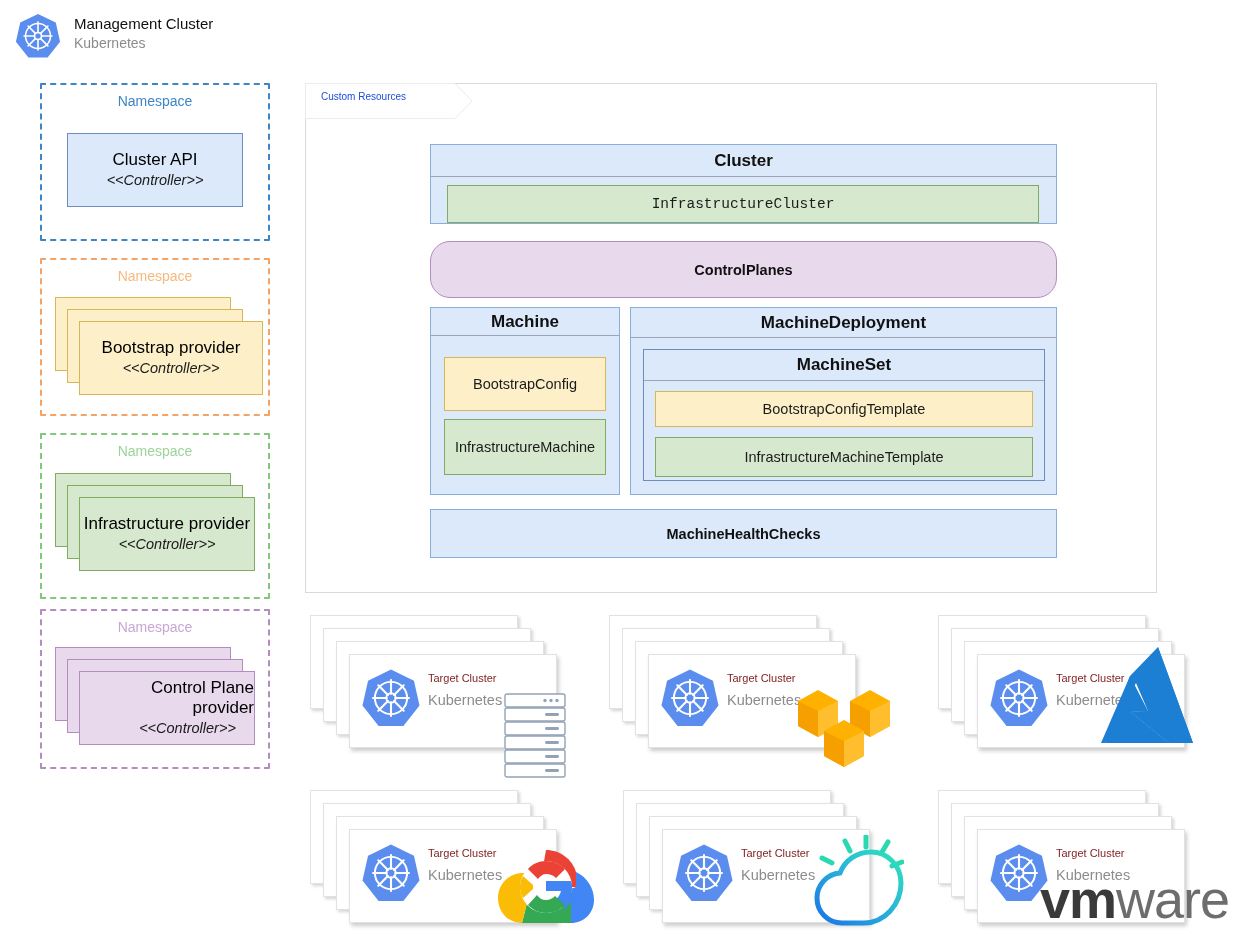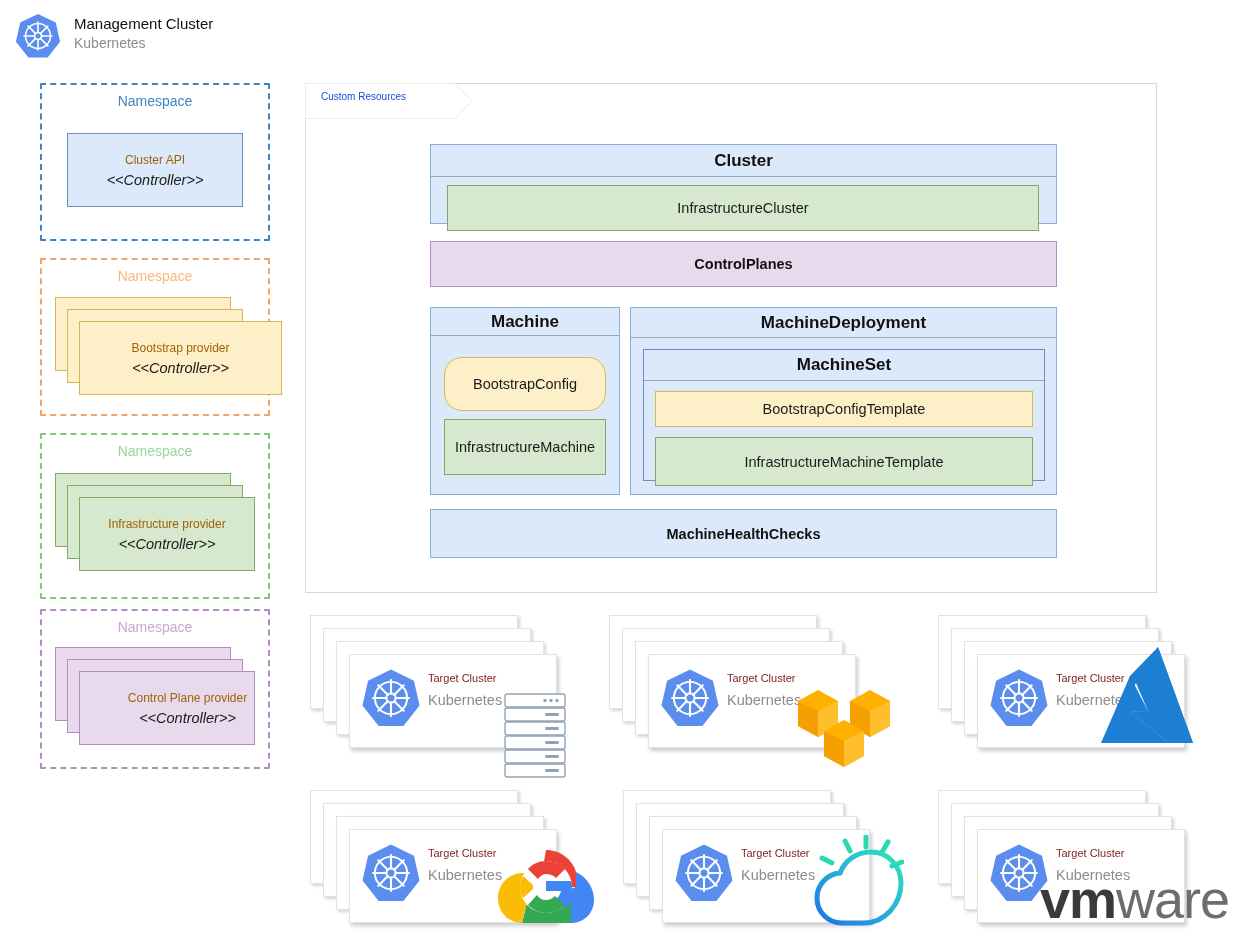--- a/index.html
+++ b/index.html
@@ -12,21 +12,21 @@
   #mgmt-header{left:14px;top:10px;width:280px;height:52px;}
   #mgmt-logo{left:0;top:2px;width:48px;height:48px;}
   #mgmt-title{left:60px;top:4px;font-size:15px;color:#111;line-height:19px;white-space:nowrap;}
   #mgmt-sub{left:60px;top:24px;font-size:14px;color:#8c8c8c;line-height:19px;white-space:nowrap;}
 
   
   .ns{border:2px dashed;border-radius:1px;background:#fff;}
   .ns-label{position:absolute;left:0;right:0;top:8px;text-align:center;font-size:14px;}
   .ctrl-card{position:absolute;border:1px solid;text-align:center;box-sizing:border-box;
              display:flex;flex-direction:column;align-items:center;justify-content:center;}
-  .ctrl-card .l1{font-size:12px;color:#a16207;line-height:20px;}
+  .ctrl-card .l1{font-size:17px;color:#000000;line-height:20px;text-align:right;}
   .ctrl-card .l2{font-size:14.5px;color:#1b1b1b;font-style:italic;line-height:20px;}
   .stack-ghost{position:absolute;border:1px solid;box-sizing:border-box;}
 
   
   #cr-panel{left:305px;top:83px;width:852px;height:510px;border:1px solid #d9d9d9;background:#fff;}
   #cr-tab{left:305px;top:83px;width:168px;height:35px;}
   #cr-tab-label{position:absolute;left:16px;top:8px;font-size:10px;color:#1d4ed8;white-space:nowrap;}
 
   .crbox{position:absolute;box-sizing:border-box;}
   .crhdr{font-weight:bold;font-size:17px;color:#111;text-align:center;
@@ -88,21 +88,21 @@
 <div class="ctrl-card" style="left:67px;top:133px;width:176px;height:74px;background:#dce9fb;border-color:#6c8ebf;">
   <div class="l1">Cluster API</div>
   <div class="l2">&lt;&lt;Controller&gt;&gt;</div>
 </div>
 
 <div class="abs ns" style="left:40px;top:258px;width:230px;height:158px;border-color:#f2a365;">
   <div class="ns-label" style="color:#f6b97e;">Namespace</div>
 </div>
 <div class="stack-ghost" style="left:55px;top:297px;width:176px;height:74px;background:#fdf0c9;border-color:#d6b656;"></div>
 <div class="stack-ghost" style="left:67px;top:309px;width:176px;height:74px;background:#fdf0c9;border-color:#d6b656;"></div>
-<div class="ctrl-card" style="left:79px;top:321px;width:203px;height:74px;background:#fdf0c9;border-color:#d6b656;">
+<div class="ctrl-card" style="left:79px;top:321px;width:184px;height:74px;background:#fdf0c9;border-color:#d6b656;">
   <div class="l1">Bootstrap provider</div>
   <div class="l2">&lt;&lt;Controller&gt;&gt;</div>
 </div>
 
 <div class="abs ns" style="left:40px;top:433px;width:230px;height:166px;border-color:#82c77c;">
   <div class="ns-label" style="color:#9bd49a;">Namespace</div>
 </div>
 <div class="stack-ghost" style="left:55px;top:473px;width:176px;height:74px;background:#d6e8cd;border-color:#82ab5f;"></div>
 <div class="stack-ghost" style="left:67px;top:485px;width:176px;height:74px;background:#d6e8cd;border-color:#82ab5f;"></div>
 <div class="ctrl-card" style="left:79px;top:497px;width:176px;height:74px;background:#d6e8cd;border-color:#82ab5f;">
@@ -124,39 +124,39 @@
 <div class="abs" id="cr-tab">
   <svg width="168" height="36" viewBox="0 0 168 36">
     <path d="M0.5,35.5 L0.5,0.5 L150,0.5 L167,18 L150,35.5 Z" fill="#ffffff" stroke="#ececec" stroke-width="1"></path>
   </svg>
   <div id="cr-tab-label">Custom Resources</div>
 </div>
 
 <div class="crbox blue-box" style="left:430px;top:144px;width:627px;height:80px;">
   <div class="crhdr blue-hdr-sep" style="height:32px;width:100%;">Cluster</div>
 </div>
-<div class="leaf green-leaf" style="left:447px;top:185px;width:592px;height:46px;">InfrastructureCluster</div>
-
-<div class="crbox purple-box crtitle-only" style="left:430px;top:241px;width:627px;height:46px;">ControlPlanes</div>
+<div class="leaf green-leaf" style="left:447px;top:185px;width:592px;height:38px;font-family:Liberation Mono, monospace;">InfrastructureCluster</div>
+
+<div class="crbox purple-box crtitle-only" style="left:430px;top:241px;width:627px;height:57px;border-radius:20px;">ControlPlanes</div>
 
 <div class="crbox blue-box" style="left:430px;top:307px;width:190px;height:188px;">
   <div class="crhdr blue-hdr-sep" style="height:28px;width:100%;">Machine</div>
 </div>
-<div class="leaf yellow-leaf" style="left:444px;top:357px;width:162px;height:54px;border-radius:18px;">BootstrapConfig</div>
+<div class="leaf yellow-leaf" style="left:444px;top:357px;width:162px;height:54px;">BootstrapConfig</div>
 <div class="leaf green-leaf" style="left:444px;top:419px;width:162px;height:56px;">InfrastructureMachine</div>
 
 <div class="crbox blue-box" style="left:630px;top:307px;width:427px;height:188px;">
   <div class="crhdr blue-hdr-sep" style="height:30px;width:100%;">MachineDeployment</div>
 </div>
 
 <div class="crbox blue-inner" style="left:643px;top:349px;width:402px;height:132px;">
   <div class="crhdr" style="height:31px;width:100%;border-bottom:1px solid #9aa6b5;">MachineSet</div>
 </div>
 <div class="leaf yellow-leaf" style="left:655px;top:391px;width:378px;height:36px;">BootstrapConfigTemplate</div>
-<div class="leaf green-leaf" style="left:655px;top:437px;width:378px;height:49px;">InfrastructureMachineTemplate</div>
+<div class="leaf green-leaf" style="left:655px;top:437px;width:378px;height:40px;">InfrastructureMachineTemplate</div>
 
 <div class="crbox blue-box crtitle-only" style="left:430px;top:509px;width:627px;height:49px;">MachineHealthChecks</div>
 
 <div class="tc-group" style="left:310px;top:615px;">
   <div class="tc-ghost" style="left:0;top:0;">
       <svg class="ghost-k8s" viewBox="0 0 100 100" width="62" height="62">
         <polygon points="50,4 87,22 96,62 70,95 30,95 4,62 13,22" fill="#5b8def"></polygon>
       </svg>
     </div>
   <div class="tc-ghost" style="left:13px;top:13px;">

